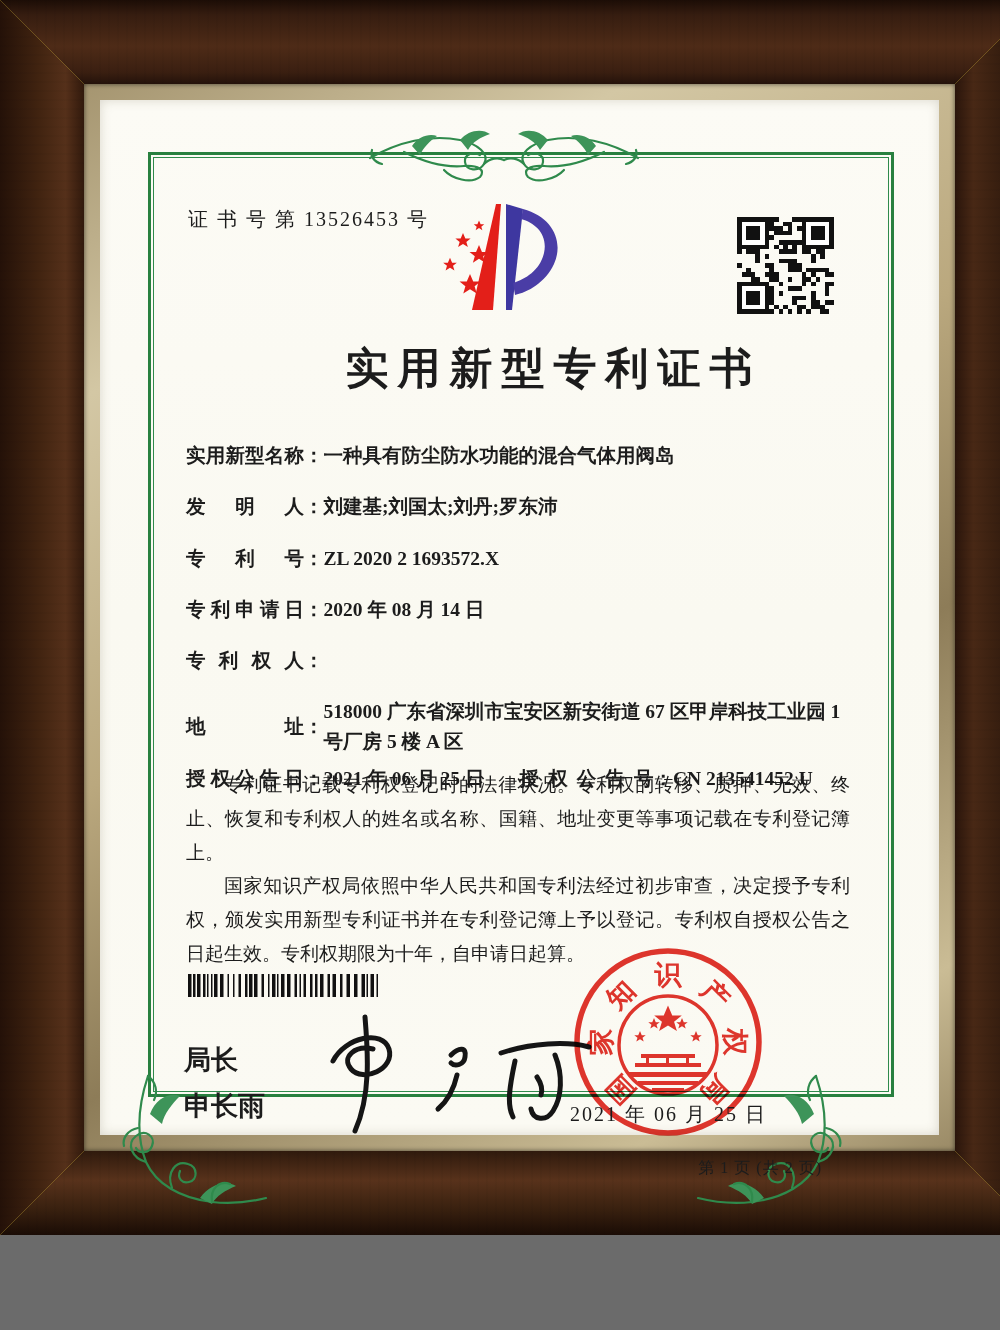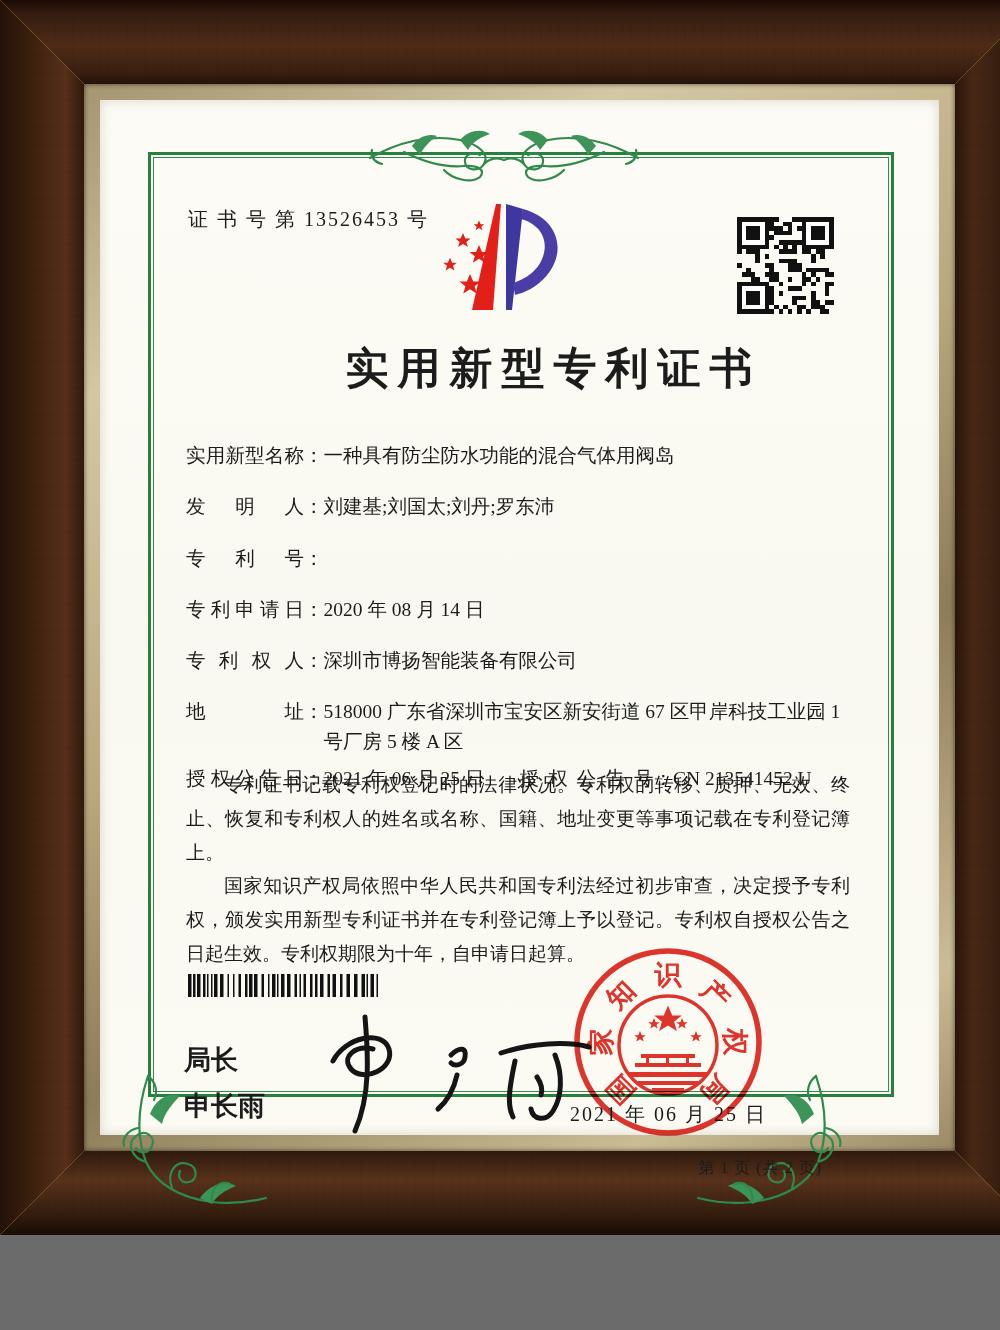--- a/index.html
+++ b/index.html
@@ -31,21 +31,21 @@
     box-shadow:inset 0 0 12px rgba(80,70,40,.20);}
   .gb{position:absolute;left:48px;top:52px;right:45px;bottom:38px;border:3px solid #28803f;}
   .gb-in{position:absolute;inset:2px;border:1px solid #2f8a4c;}
   
   .cert-no{position:absolute;left:88px;top:106px;font-size:20px;letter-spacing:2px;}
   .logo{position:absolute;left:322px;top:86px;width:165px;height:150px;}
   .qr{position:absolute;left:637px;top:117px;width:97px;height:97px;}
   .title{position:absolute;left:0;top:240px;width:100%;text-align:center;
          font-size:43px;font-weight:700;letter-spacing:9px;margin-left:34px;}
   .fields{position:absolute;left:86px;top:341px;width:664px;font-size:19.5px;}
-  .frow{display:flex;align-items:flex-start;margin-bottom:22px;line-height:1.5;}
+  .frow{display:flex;align-items:center;margin-bottom:22px;line-height:1.5;font-weight:bold;}
   .flab{flex:0 0 118px;text-align:justify;text-align-last:justify;}
   .fcolon{flex:0 0 auto;}
   .fval{flex:1;}
   .frow.addr{margin-bottom:8px;}
   .gval1{flex:0 0 196px;}
   .glab2{flex:0 0 134px;text-align:justify;text-align-last:justify;}
   .paras{position:absolute;left:86px;top:668px;width:664px;font-size:19px;
          line-height:1.78;text-align:justify;}
   .paras p{margin:0;text-indent:2em;}
   .barcode{position:absolute;left:88px;top:874px;width:192px;height:23px;}
@@ -270,30 +270,30 @@
           <span class="fval">一种具有防尘防水功能的混合气体用阀岛</span>
       </div>
       <div class="frow">
         <span class="flab">发明人</span>
           <span class="fcolon">：</span>
           <span class="fval">刘建基;刘国太;刘丹;罗东沛</span>
       </div>
       <div class="frow">
         <span class="flab">专利号</span>
           <span class="fcolon">：</span>
+          <span class="fval">ZL 2020 2 1693572.X</span>
       </div>
       <div class="frow">
         <span class="flab">专利申请日</span>
           <span class="fcolon">：</span>
           <span class="fval">2020 年 08 月 14 日</span>
       </div>
       <div class="frow">
         <span class="flab">专利权人</span>
           <span class="fcolon">：</span>
-          <span class="fval">深圳市博扬智能装备有限公司</span>
       </div>
       <div class="frow addr">
         <span class="flab">地址</span>
           <span class="fcolon">：</span>
           <span class="fval">518000 广东省深圳市宝安区新安街道 67 区甲岸科技工业园 1 号厂房 5 楼 A 区</span>
       </div>
       <div class="frow">
         <span class="flab">授权公告日</span>
           <span class="fcolon">：</span>
           <span class="gval1">2021 年 06 月 25 日</span>

